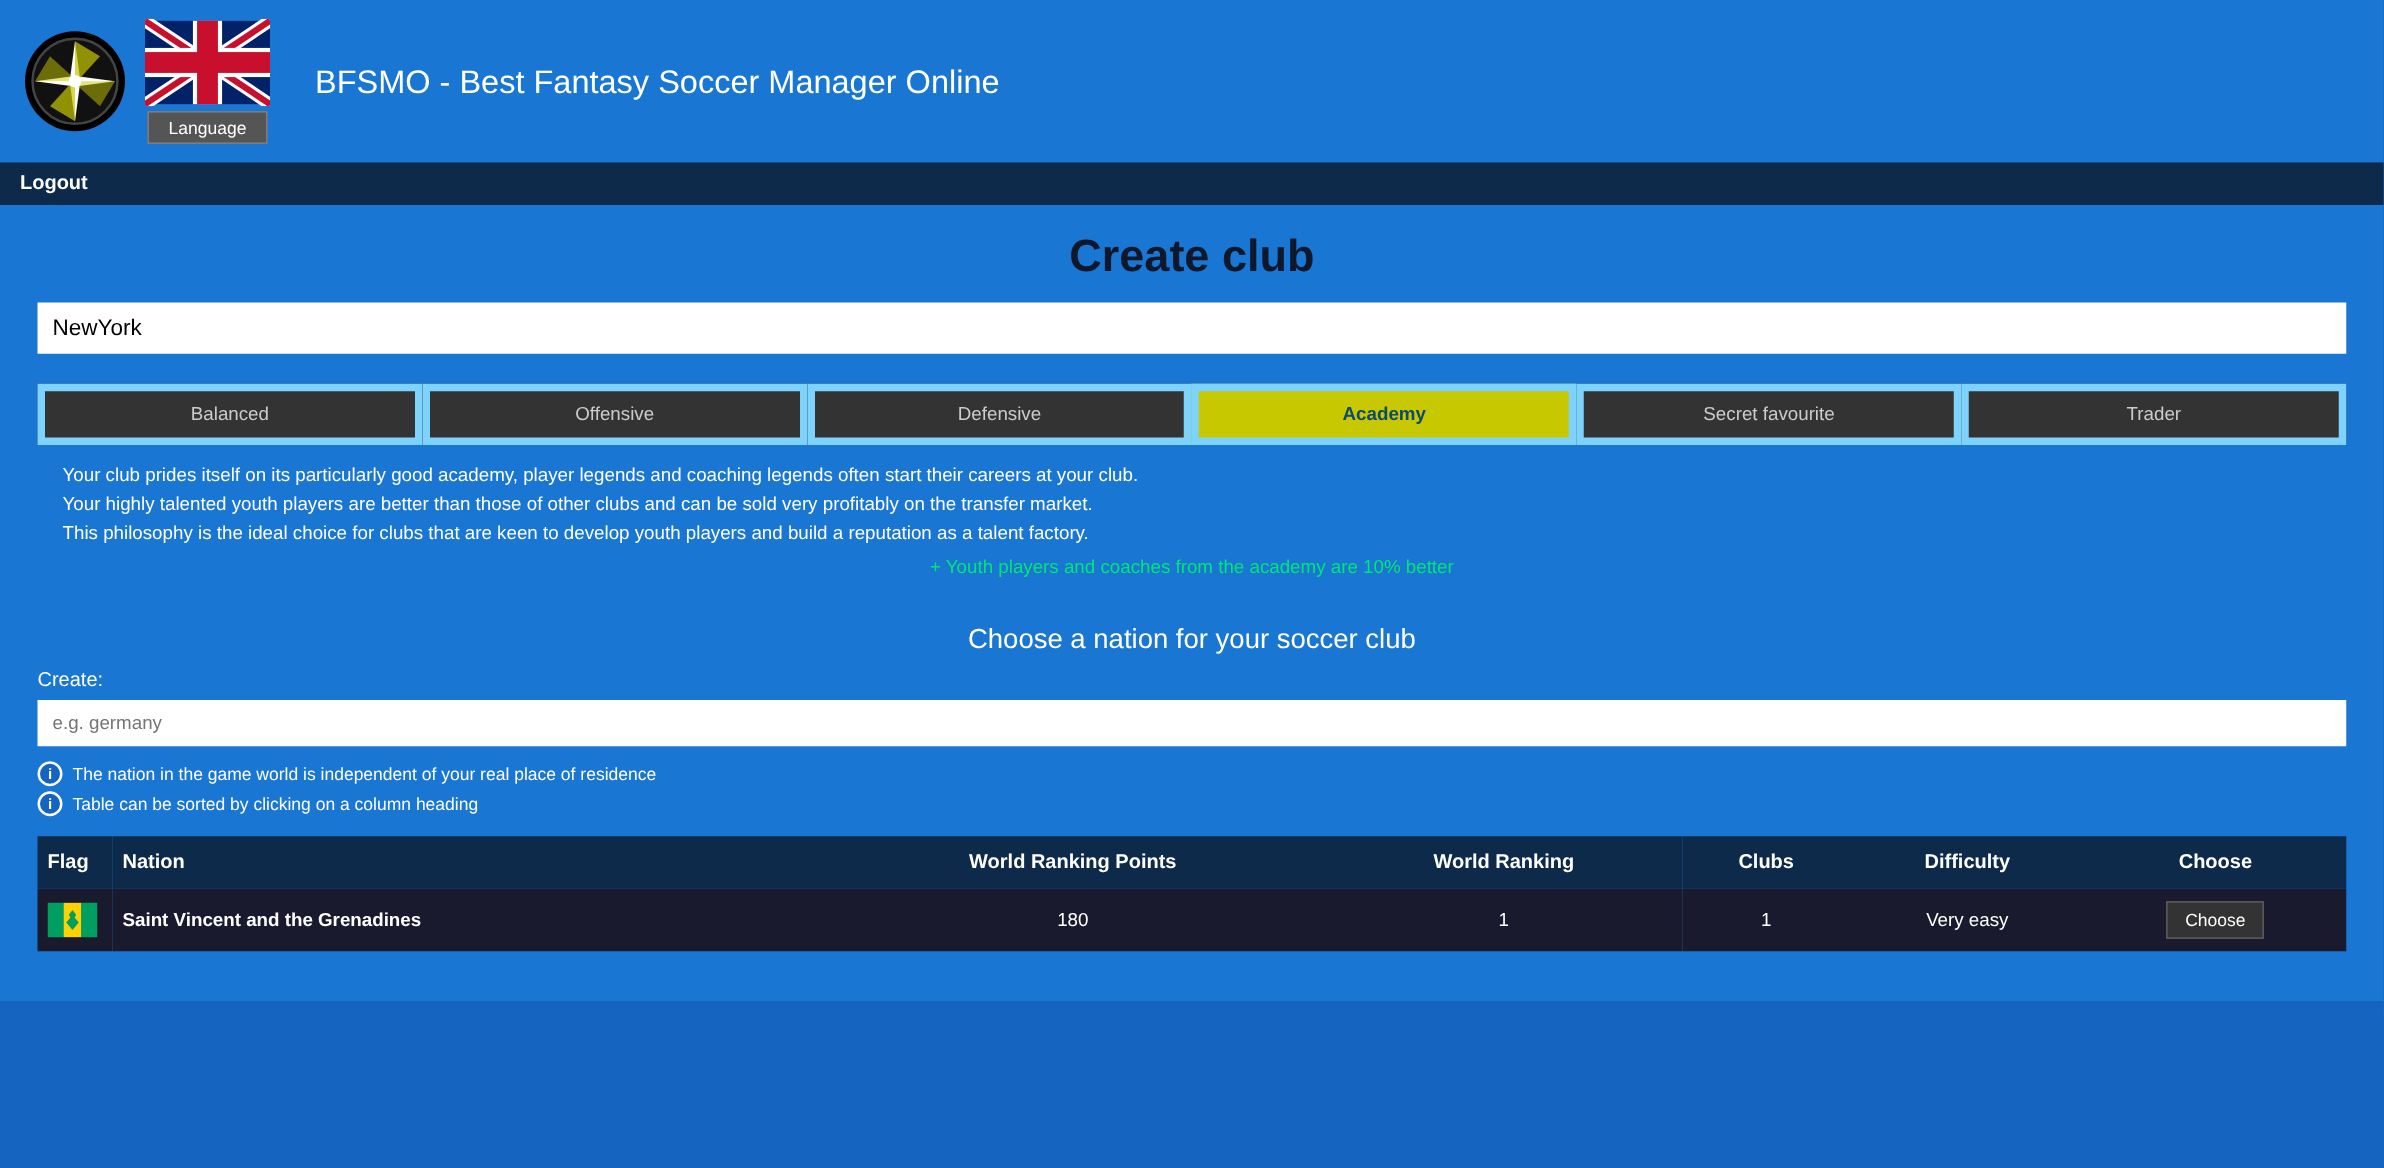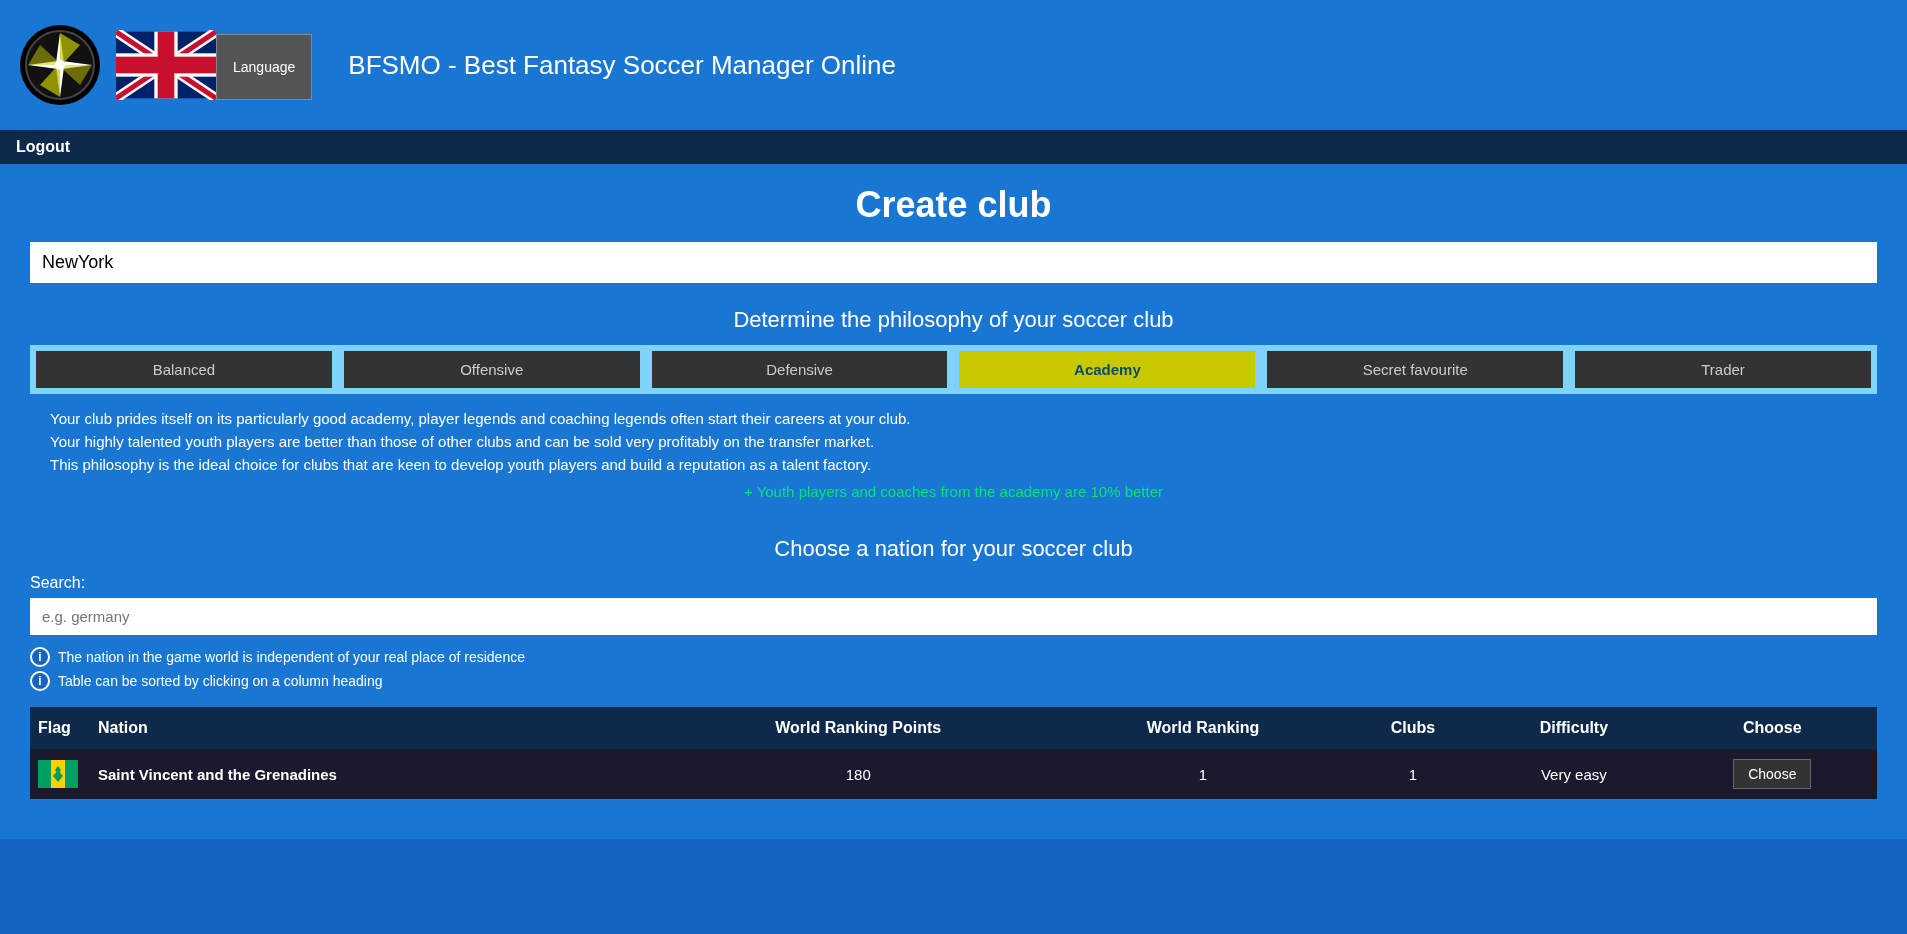--- a/index.html
+++ b/index.html
@@ -24,21 +24,21 @@
     }
     .flag-uk {
       width: 100px; height: 70px;
       flex-shrink: 0;
       position: relative;
       overflow: hidden;
       display: flex; align-items: center; justify-content: center;
     }
     .flag-uk-svg { width: 100%; height: 100%; }
     .lang-btn-wrap {
-      display: flex; flex-direction: row; 
+      display: flex; flex-direction: column; align-items: center;
     }
     .lang-btn {
       background: #555;
       color: #fff;
       border: 1px solid #888;
       padding: 4px 16px;
       cursor: pointer;
       font-size: 14px;
       margin-top: 4px;
     }
@@ -60,21 +60,21 @@
     
     .main-content {
       background: #1976D2;
       padding: 20px 30px 40px;
     }
 
     .page-title {
       text-align: center;
       font-size: 36px;
       font-weight: bold;
-      color: #ffffff;
+      color: #0f172a;
       margin-bottom: 16px;
     }
 
     
     .club-name-input {
       width: 100%;
       padding: 10px 12px;
       font-size: 18px;
       border: none;
       outline: none;
@@ -270,21 +270,20 @@
 </div>
 
 <div class="main-content">
 
   <h1 class="page-title">Create club</h1>
 
   
   <input class="club-name-input" type="text" value="NewYork" style="">
 
   
-  <div class="section-title">Determine the philosophy of your soccer club</div>
 
   <div class="philosophy-tabs">
     <div class="phil-tab">Balanced</div>
     <div class="phil-tab">Offensive</div>
     <div class="phil-tab">Defensive</div>
     <div class="phil-tab active">Academy</div>
     <div class="phil-tab">Secret favourite</div>
     <div class="phil-tab">Trader</div>
   </div>
 
@@ -292,21 +291,21 @@
     <p>Your club prides itself on its particularly good academy, player legends and coaching legends often start their careers at your club.</p>
     <p>Your highly talented youth players are better than those of other clubs and can be sold very profitably on the transfer market.</p>
     <p>This philosophy is the ideal choice for clubs that are keen to develop youth players and build a reputation as a talent factory.</p>
     <div class="philosophy-bonus">+ Youth players and coaches from the academy are 10% better</div>
   </div>
 
   
   <div class="nation-section">
     <div class="section-title">Choose a nation for your soccer club</div>
 
-    <div class="search-label">Search:</div>
+    <div class="search-label">Create:</div>
     <input class="search-input" type="text" placeholder="e.g. germany" style="">
 
     <div class="info-row">
       <div class="info-icon">i</div>
       <span>The nation in the game world is independent of your real place of residence</span>
     </div>
     <div class="info-row">
       <div class="info-icon">i</div>
       <span>Table can be sorted by clicking on a column heading</span>
     </div>

